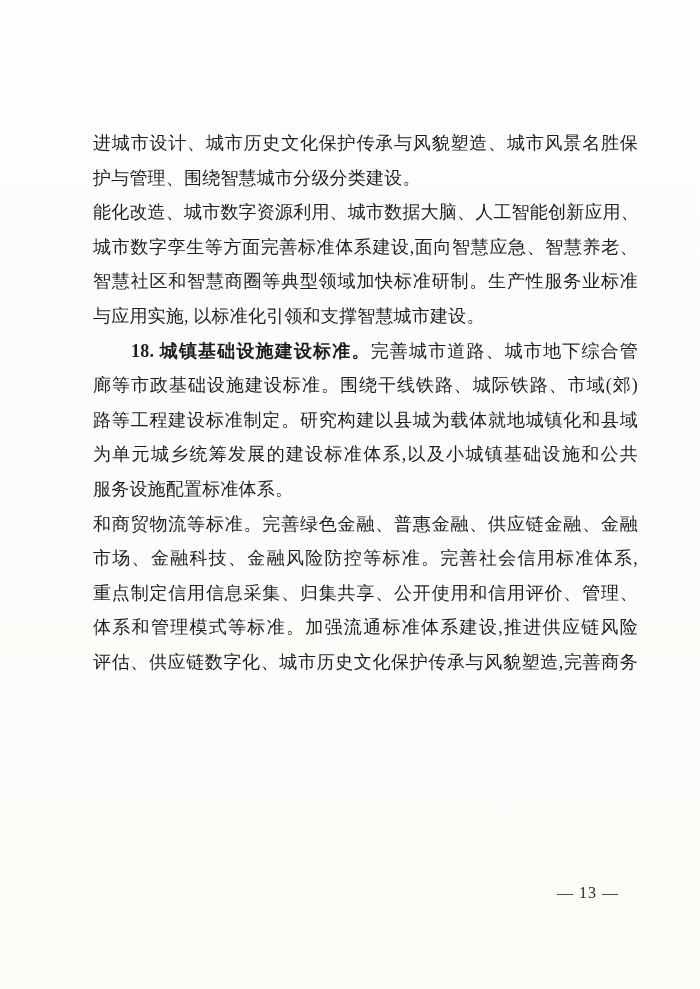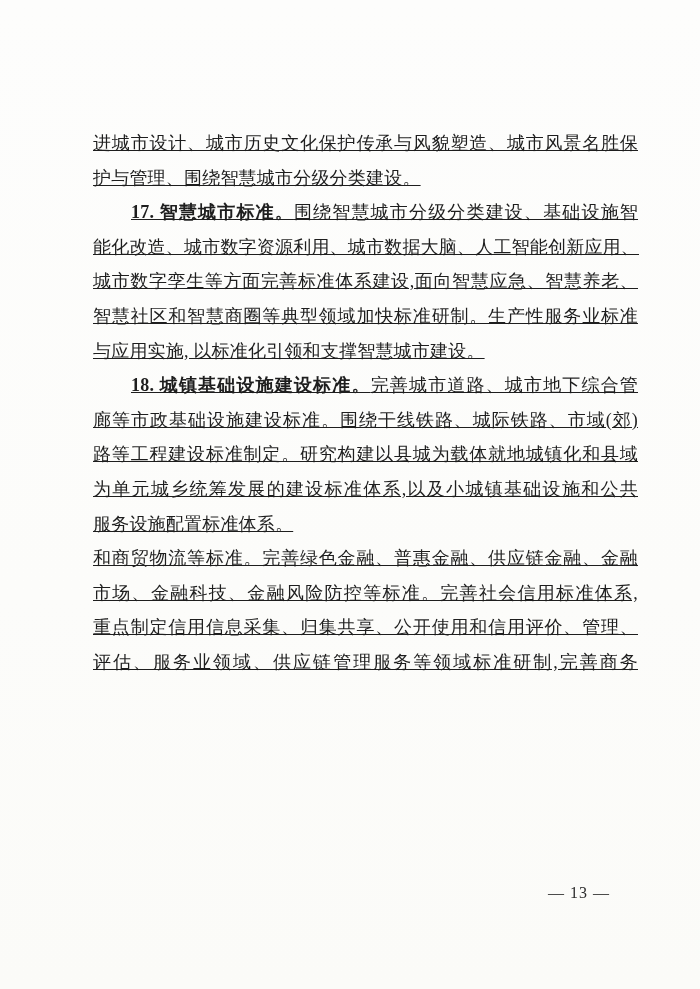--- a/index.html
+++ b/index.html
@@ -25,62 +25,61 @@
     font-size: 18px;
     line-height: 34.6px;
     letter-spacing: 0.2px;
   }
   .line {
     text-align: justify;
     text-align-last: justify;
     text-justify: inter-character;
     white-space: nowrap;
     height: 34.6px;
-    text-decoration: underline;
   }
   .line.end {
     text-align-last: left;
   }
   .line.indent {
     text-indent: 38px;
   }
   .lead {
     font-weight: 700;
   }
   .page-number {
     position: absolute;
     top: 884px;
     left: 548px;
     width: 80px;
-    text-align: left;
+    text-align: center;
     font-size: 16px;
     color: #2b2b2b;
     letter-spacing: 1px;
     white-space: nowrap;
   }
 </style>
 </head>
 <body>
 
 <div class="page">
   <div class="text-block">
 
     <div class="line"><span class="lead"></span><span>进城市设计、城市历史文化保护传承与风貌塑造、城市风景名胜保</span></div>
     <div class="line end"><span class="lead"></span><span>护与管理、围绕智慧城市分级分类建设。</span></div>
-    <div class="line indent"><span class="lead">17. 智慧城市标准。</span><span>围绕智慧城市分级分类建设、基础设施智</span></div>
     <div class="line"><span class="lead"></span><span>能化改造、城市数字资源利用、城市数据大脑、人工智能创新应用、</span></div>
     <div class="line"><span class="lead"></span><span>城市数字孪生等方面完善标准体系建设,面向智慧应急、智慧养老、</span></div>
     <div class="line"><span class="lead"></span><span>智慧社区和智慧商圈等典型领域加快标准研制。生产性服务业标准</span></div>
     <div class="line end"><span class="lead"></span><span>与应用实施, 以标准化引领和支撑智慧城市建设。</span></div>
     <div class="line indent"><span class="lead">18. 城镇基础设施建设标准。</span><span>完善城市道路、城市地下综合管</span></div>
     <div class="line"><span class="lead"></span><span>廊等市政基础设施建设标准。围绕干线铁路、城际铁路、市域(郊)</span></div>
     <div class="line"><span class="lead"></span><span>路等工程建设标准制定。研究构建以县城为载体就地城镇化和县域</span></div>
     <div class="line"><span class="lead"></span><span>为单元城乡统筹发展的建设标准体系,以及小城镇基础设施和公共</span></div>
     <div class="line end"><span class="lead"></span><span>服务设施配置标准体系。</span></div>
     <div class="line"><span class="lead"></span><span>和商贸物流等标准。完善绿色金融、普惠金融、供应链金融、金融</span></div>
     <div class="line"><span class="lead"></span><span>市场、金融科技、金融风险防控等标准。完善社会信用标准体系,</span></div>
     <div class="line"><span class="lead"></span><span>重点制定信用信息采集、归集共享、公开使用和信用评价、管理、</span></div>
-    <div class="line"><span class="lead"></span><span>评估、服务业领域、供应链管理服务等领域标准研制,完善商务</span></div>
+    <div class="line"><span class="lead"></span><span>体系和管理模式等标准。加强流通标准体系建设,推进供应链风险</span></div>
+    <div class="line"><span class="lead"></span><span>评估、供应链数字化、城市历史文化保护传承与风貌塑造,完善商务</span></div>
 
   </div>
 
   <div class="page-number">— 13 —</div>
 </div>
 
 </body></html>

